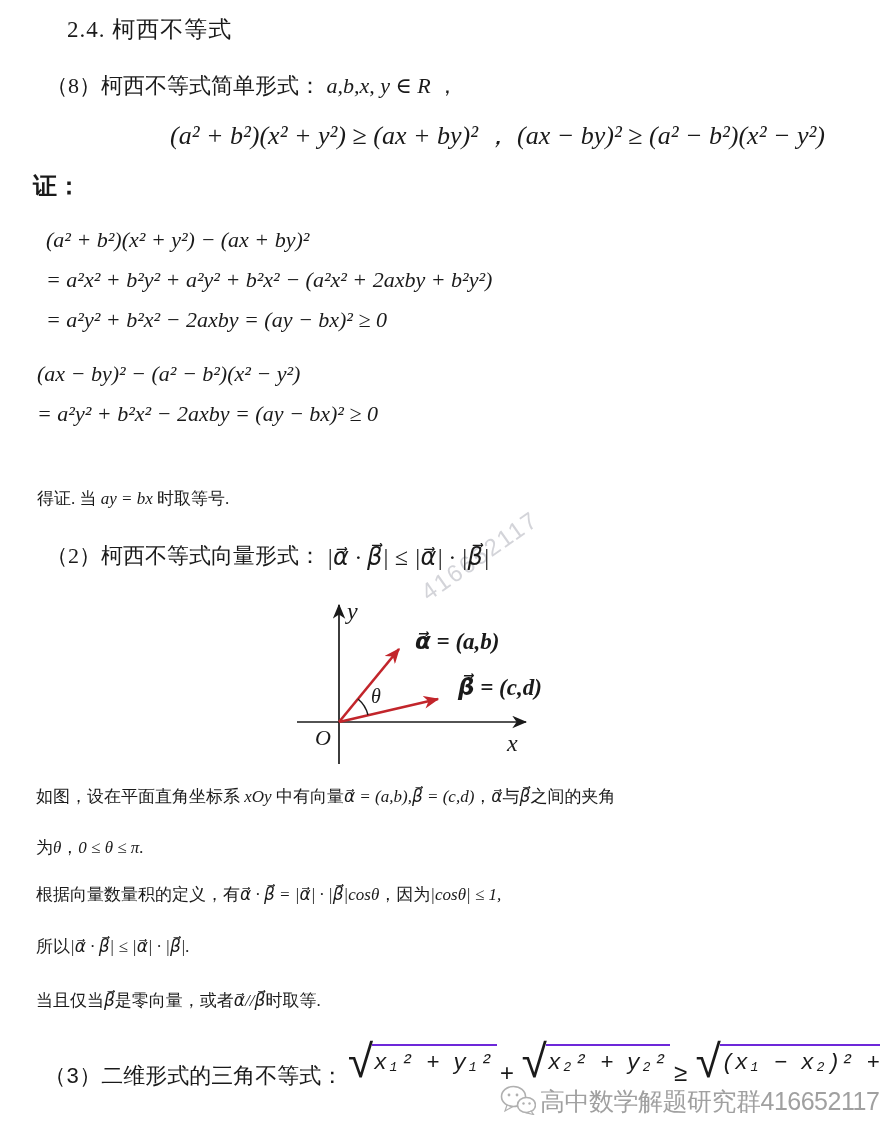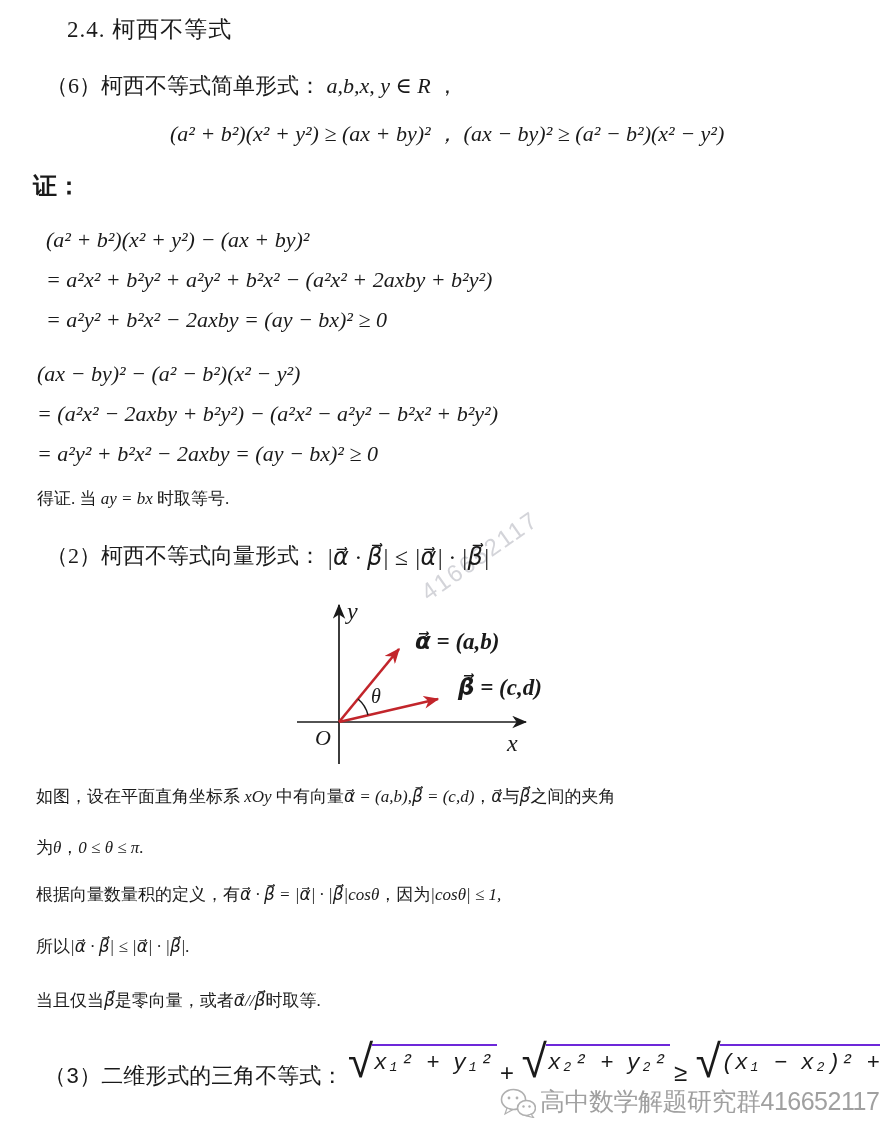--- a/index.html
+++ b/index.html
@@ -5,21 +5,21 @@
   html,body{margin:0;padding:0;}
   body{
     width:880px;height:1140px;background:#ffffff;position:relative;overflow:hidden;
     font-family:"Liberation Serif","DejaVu Serif","DejaVu Sans",serif;color:#1a1a1a;
   }
   .abs{position:absolute;white-space:nowrap;line-height:1.25;}
   .cjk{font-style:normal;}
   .math{font-style:italic;font-family:"Liberation Serif","DejaVu Serif","DejaVu Sans",serif;}
   .title{font-size:23px;letter-spacing:1px;margin-left:32px;}
   .head{font-size:22px;}
-  .formula{font-size:22px;}
+  .formula{font-size:26px;}
   .proof-label{font-size:24px;font-weight:bold;}
   .proof-line{font-size:22px;height:40px;}
   .para{font-size:17px;}
   .s2math{font-size:24px;vertical-align:-2px;}
   
   svg text{font-family:"Liberation Serif","DejaVu Serif","DejaVu Sans",serif;}
   .svgmath{font-style:italic;}
   
   .s3row{display:flex;align-items:flex-start;font-family:Liberation Mono, monospace;}
   .s3label{font-size:22px;padding-top:20px;}
@@ -27,55 +27,54 @@
   .sqrt .sign{font-size:46px;font-style:normal;line-height:1.0;margin-right:-3px;transform:translateY(-2px);}
   .sqrt .rad{border-top:2px solid #6d28d9;padding:4px 4px 0 2px;font-size:22px;font-style:italic;}
   .s3op{font-size:24px;padding-top:16px;margin:0 3px;font-style:normal;}
   
   .wm-diag{
     position:absolute;left:424px;top:581px;font-size:24px;letter-spacing:2px;
     color:#a9aab4;opacity:.5;transform:rotate(-35deg);transform-origin:left center;z-index:0;
     font-family:"Liberation Sans","DejaVu Sans",sans-serif;
   }
   .wm-bottom{
-    position:absolute;left:500px;top:1085px;display:flex;align-items:flex-end;z-index:5;
+    position:absolute;left:500px;top:1085px;display:flex;align-items:flex-start;z-index:5;
     color:#a0a0a0;font-size:25px;letter-spacing:-0.5px;
     text-shadow:0 0 2px #ffffff,0 0 1px #ffffff;
     font-family:"Liberation Sans","DejaVu Sans",sans-serif;
   }
   .wm-bottom .txt{margin-left:4px;}
 </style>
 </head>
 <body>
 
 <div>
 
   <div class="wm-diag">416652117</div>
 
   <div class="abs title cjk" style="left:35px;top:16px;">2.4.  柯西不等式</div>
 
   <div class="abs head" style="left:46px;top:72px;">
-    <span class="cjk">（6）柯西不等式简单形式：</span>
+    <span class="cjk">（8）柯西不等式简单形式：</span>
     <span class="math">a,b,x, y ∈ R</span>
     <span class="cjk">，</span>
   </div>
 
   <div class="abs formula math" style="left:170px;top:120px;">(a² + b²)(x² + y²) ≥ (ax + by)² ，   (ax − by)² ≥ (a² − b²)(x² − y²)</div>
 
   <div class="abs proof-label cjk" style="left:33px;top:171px;">证：</div>
 
   <div class="abs" style="left:46px;top:226px;">
     <div class="proof-line math">(a² + b²)(x² + y²) − (ax + by)²</div>
     <div class="proof-line math">= a²x² + b²y² + a²y² + b²x² − (a²x² + 2axby + b²y²)</div>
     <div class="proof-line math">= a²y² + b²x² − 2axby = (ay − bx)² ≥ 0</div>
   </div>
 
   <div class="abs" style="left:37px;top:360px;">
     <div class="proof-line math">(ax − by)² − (a² − b²)(x² − y²)</div>
-    <div class="proof-line math">= (a²x² − 2axby + b²y²) − (a²x² − a²y² − b²x² + b²y²)</div>
     <div class="proof-line math">= a²y² + b²x² − 2axby = (ay − bx)² ≥ 0</div>
   </div>
 
   <div class="abs para" style="left:37px;top:488px;">
     <span class="cjk">得证.  当 </span>
     <span class="math">ay = bx</span>
     <span class="cjk"> 时取等号.</span>
   </div>
 
   <div class="abs head" style="left:46px;top:542px;">

